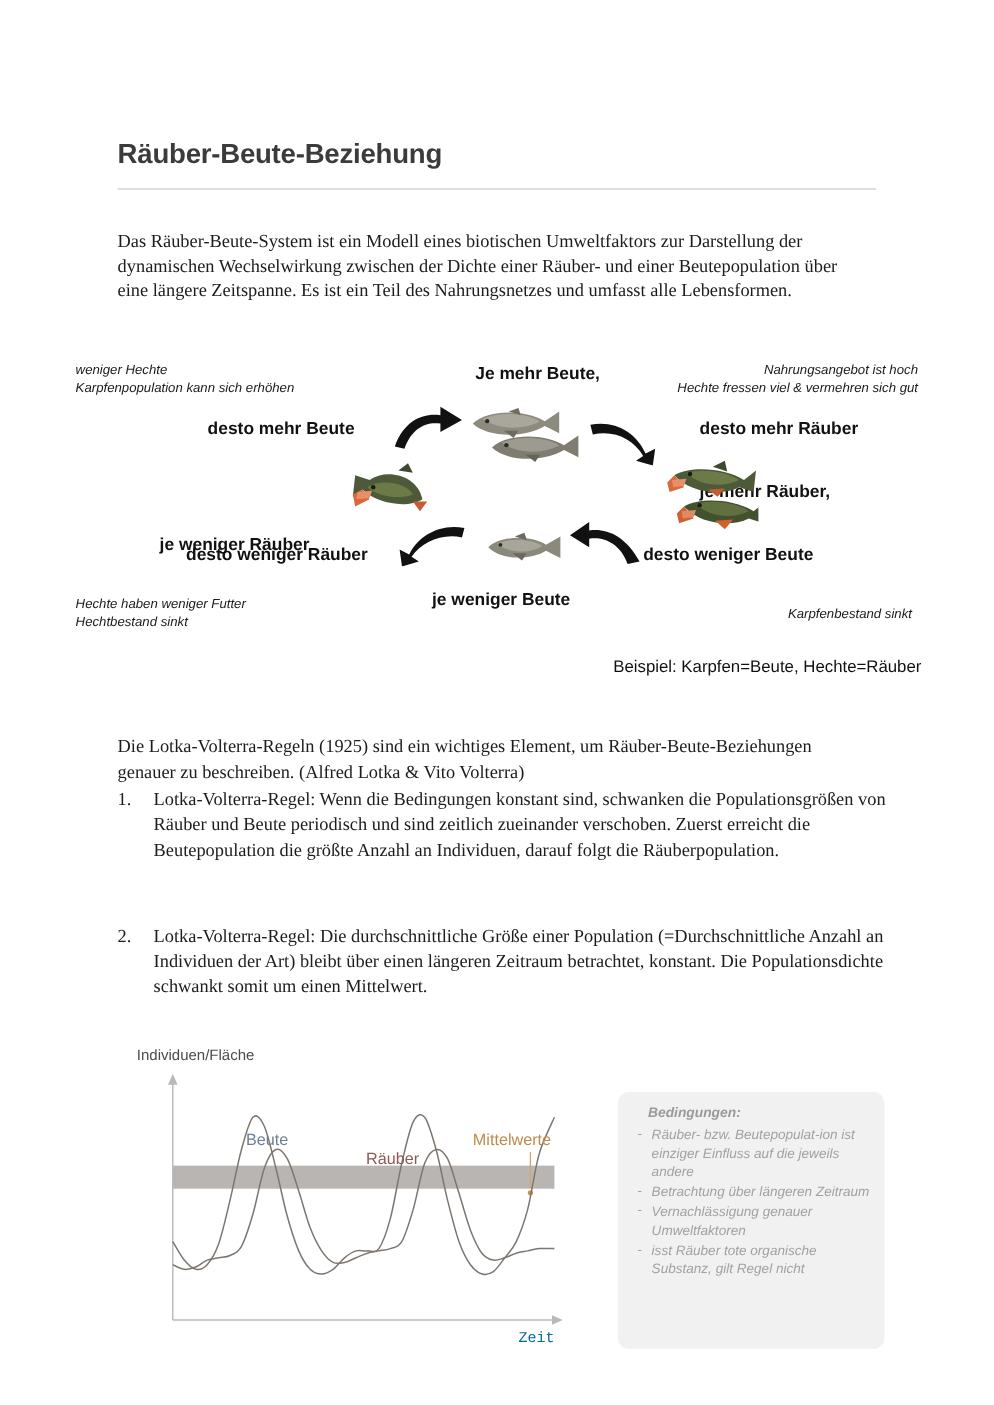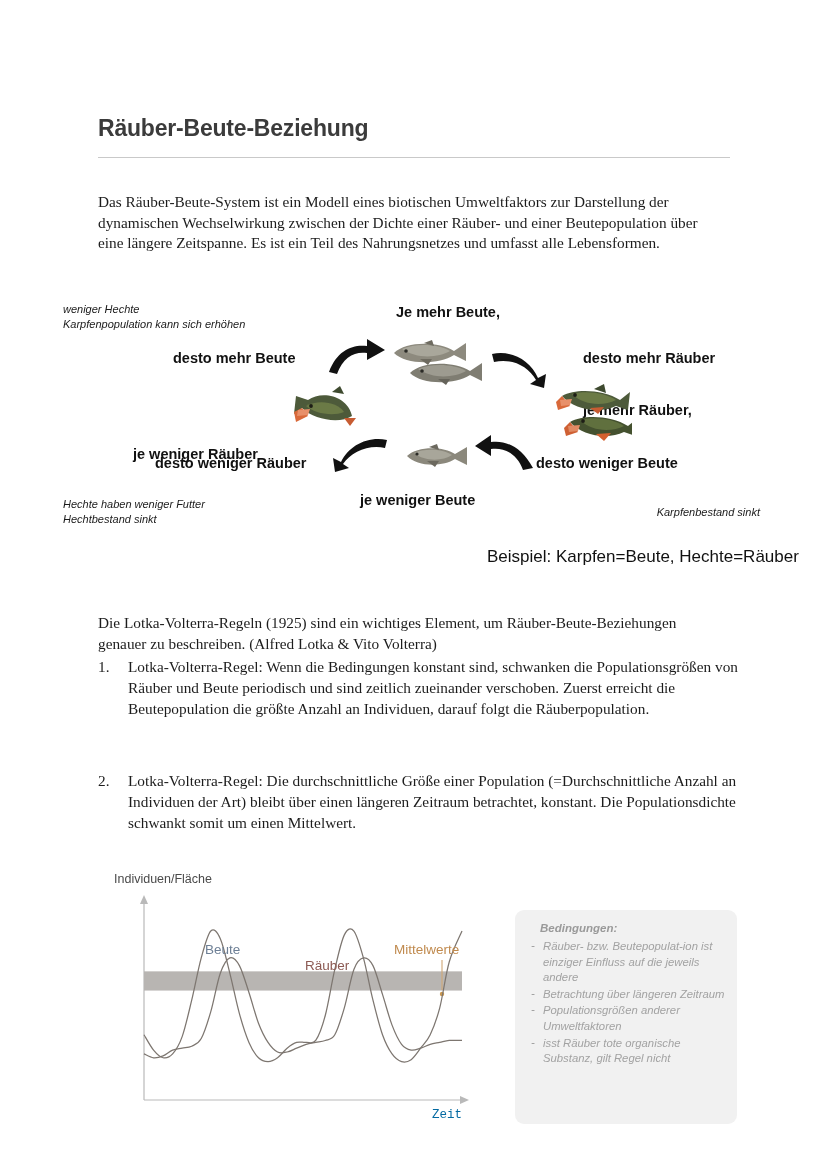--- a/index.html
+++ b/index.html
@@ -87,24 +87,24 @@
   #label-desto-mehr-beute   { left: 118px; top: 58px; }
   #label-je-weniger-raeuber { left: 78px;  top: 110px; margin-top: 44px; }
   #label-desto-weniger-raeuber { left: 100px; top: 163px; }
   #label-je-weniger-beute   { left: 305px; top: 200px; }
   #label-desto-mehr-raeuber { left: 528px; top: 58px; }
   #label-je-mehr-raeuber    { left: 528px; top: 110px; }
   #label-desto-weniger-beute{ left: 481px; top: 163px; }
 
   #caption-beispiel {
     position: absolute;
-    left: 432px;
+    left: 456px;
     top: 255px;
     font-family: "Liberation Sans", sans-serif;
-    font-size: 17px;
+    font-size: 14px;
     color: #111;
     white-space: nowrap;
   }
 
   .fish-group { position: absolute; }
   #fish-prey-top    { left: 333px; top: 45px;  width: 96px;  height: 50px; }
   #fish-pred-right  { left: 495px; top: 88px;  width: 82px;  height: 70px; }
   #fish-prey-bottom { left: 348px; top: 150px; width: 68px;  height: 34px; }
   #fish-pred-left   { left: 237px; top: 90px;  width: 72px;  height: 50px; }
 
@@ -236,20 +236,22 @@
 
   <h1 id="page-title">Räuber-Beute-Beziehung</h1>
   <div id="title-rule"></div>
 
   <p id="intro-paragraph">Das Räuber-Beute-System ist ein Modell eines biotischen Umweltfaktors zur Darstellung der dynamischen Wechselwirkung zwischen der Dichte einer Räuber- und einer Beutepopulation über eine längere Zeitspanne. Es ist ein Teil des Nahrungsnetzes und umfasst alle Lebensformen.</p>
 
   <div id="cycle-diagram">
 
     <div class="note-italic" id="note-top-left">weniger Hechte
 Karpfenpopulation kann sich erhöhen</div>
+    <div class="note-italic" id="note-top-right">Nahrungsangebot ist hoch
+Hechte fressen viel &amp; vermehren sich gut</div>
     <div class="note-italic" id="note-bot-left">Hechte haben weniger Futter
 Hechtbestand sinkt</div>
     <div class="note-italic" id="note-bot-right">Karpfenbestand sinkt</div>
 
     <div class="cycle-label" id="label-je-mehr-beute">Je mehr Beute,</div>
     <div class="cycle-label" id="label-desto-mehr-beute">desto mehr Beute</div>
     <div class="cycle-label" id="label-je-weniger-raeuber">je weniger Räuber</div>
     <div class="cycle-label" id="label-desto-weniger-raeuber">desto weniger Räuber</div>
     <div class="cycle-label" id="label-je-weniger-beute">je weniger Beute</div>
     <div class="cycle-label" id="label-desto-mehr-raeuber">desto mehr Räuber</div>
@@ -361,18 +363,18 @@
     <div class="chart-legend" id="legend-beute">Beute</div>
     <div class="chart-legend" id="legend-raeuber">Räuber</div>
     <div class="chart-legend" id="legend-mittelwerte">Mittelwerte</div>
   </div>
 
   <div id="conditions-box">
     <div id="conditions-title">Bedingungen:</div>
     <ul id="conditions-list">
       <li>Räuber- bzw. Beutepopulat-ion ist einziger Einfluss auf die jeweils andere</li>
       <li>Betrachtung über längeren Zeitraum</li>
-      <li>Populationsgrößen anderer Umweltfaktoren</li>
+      <li>Vernachlässigung genauer Umweltfaktoren</li>
       <li>isst Räuber tote organische Substanz, gilt Regel nicht</li>
     </ul>
   </div>
 
 </div>
 
 </body></html>

